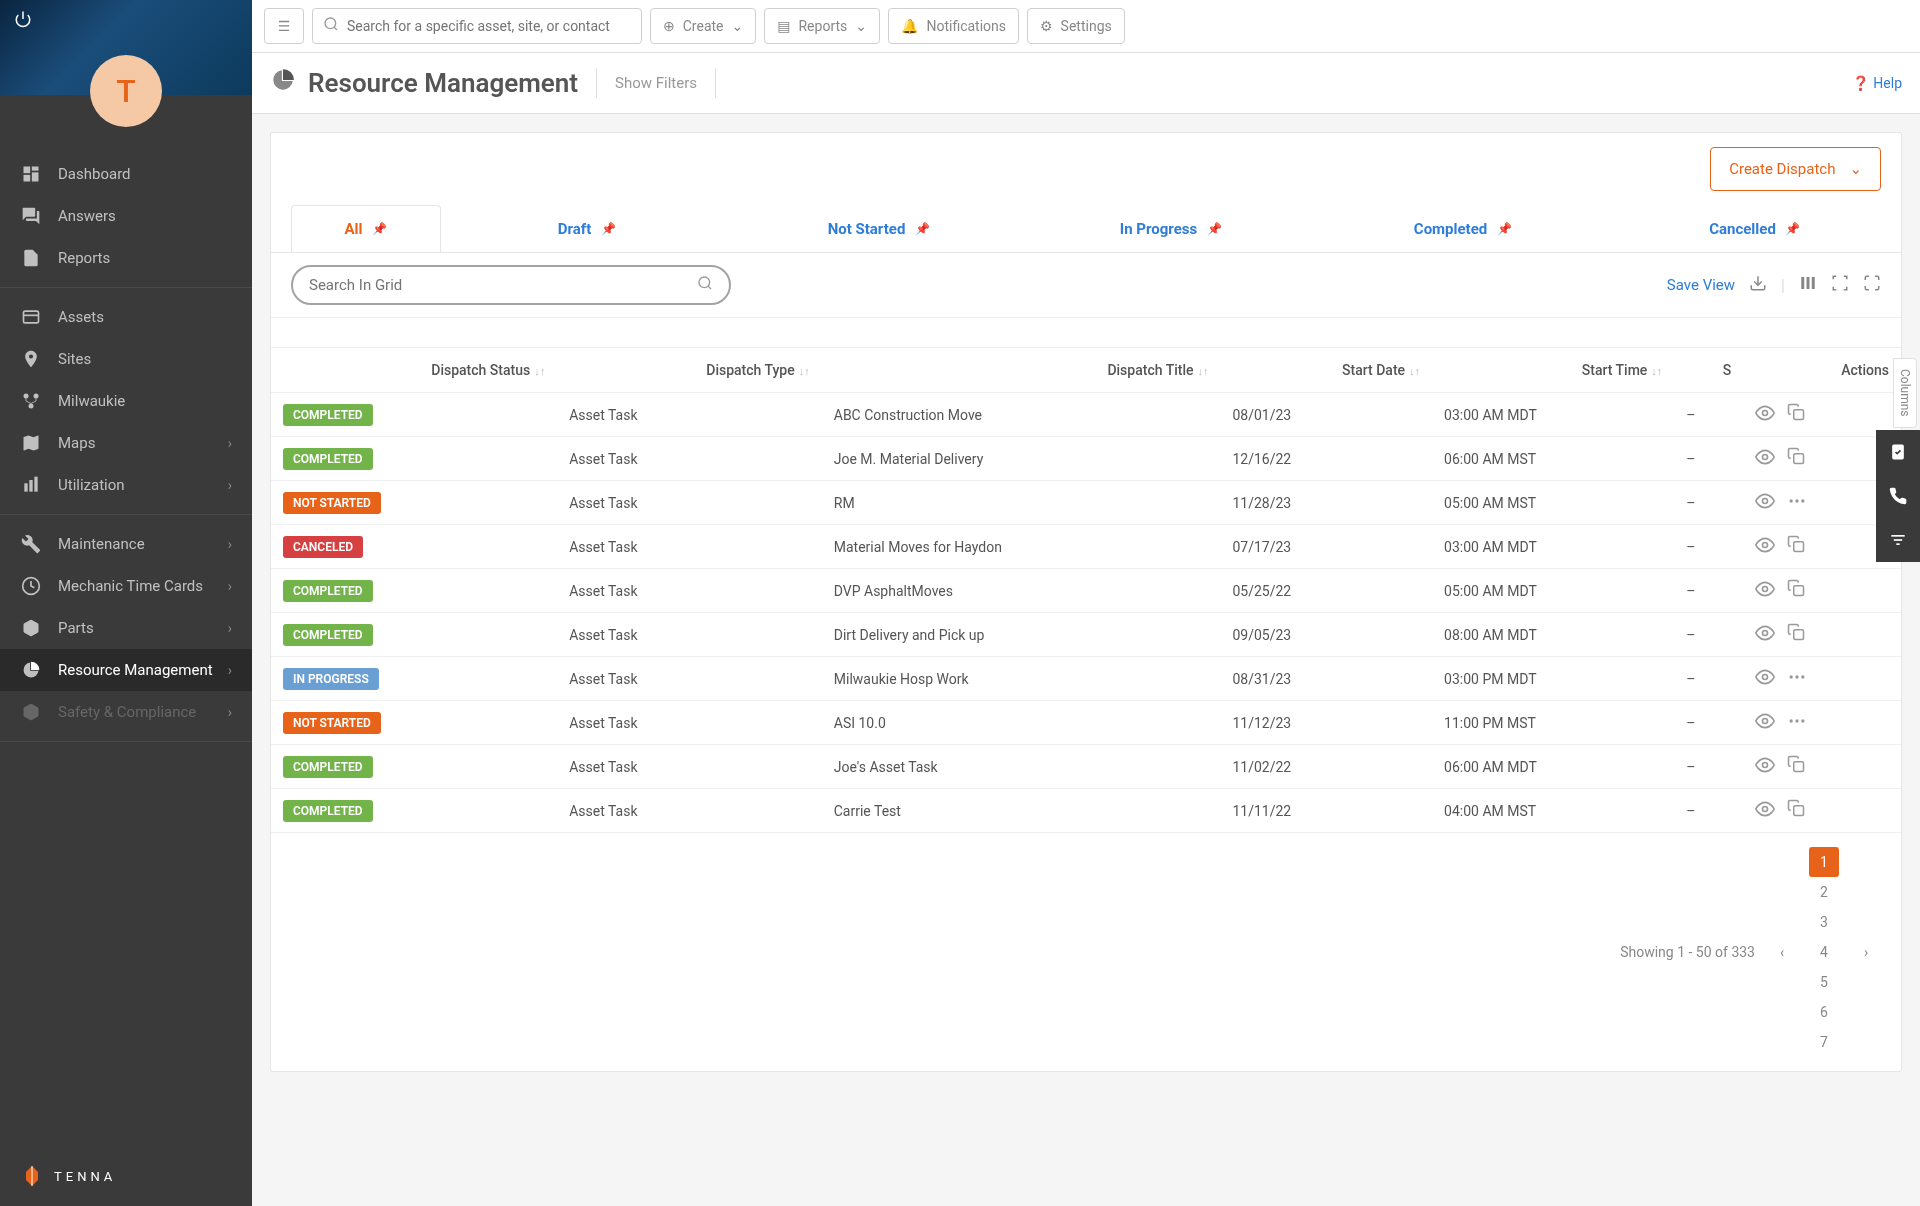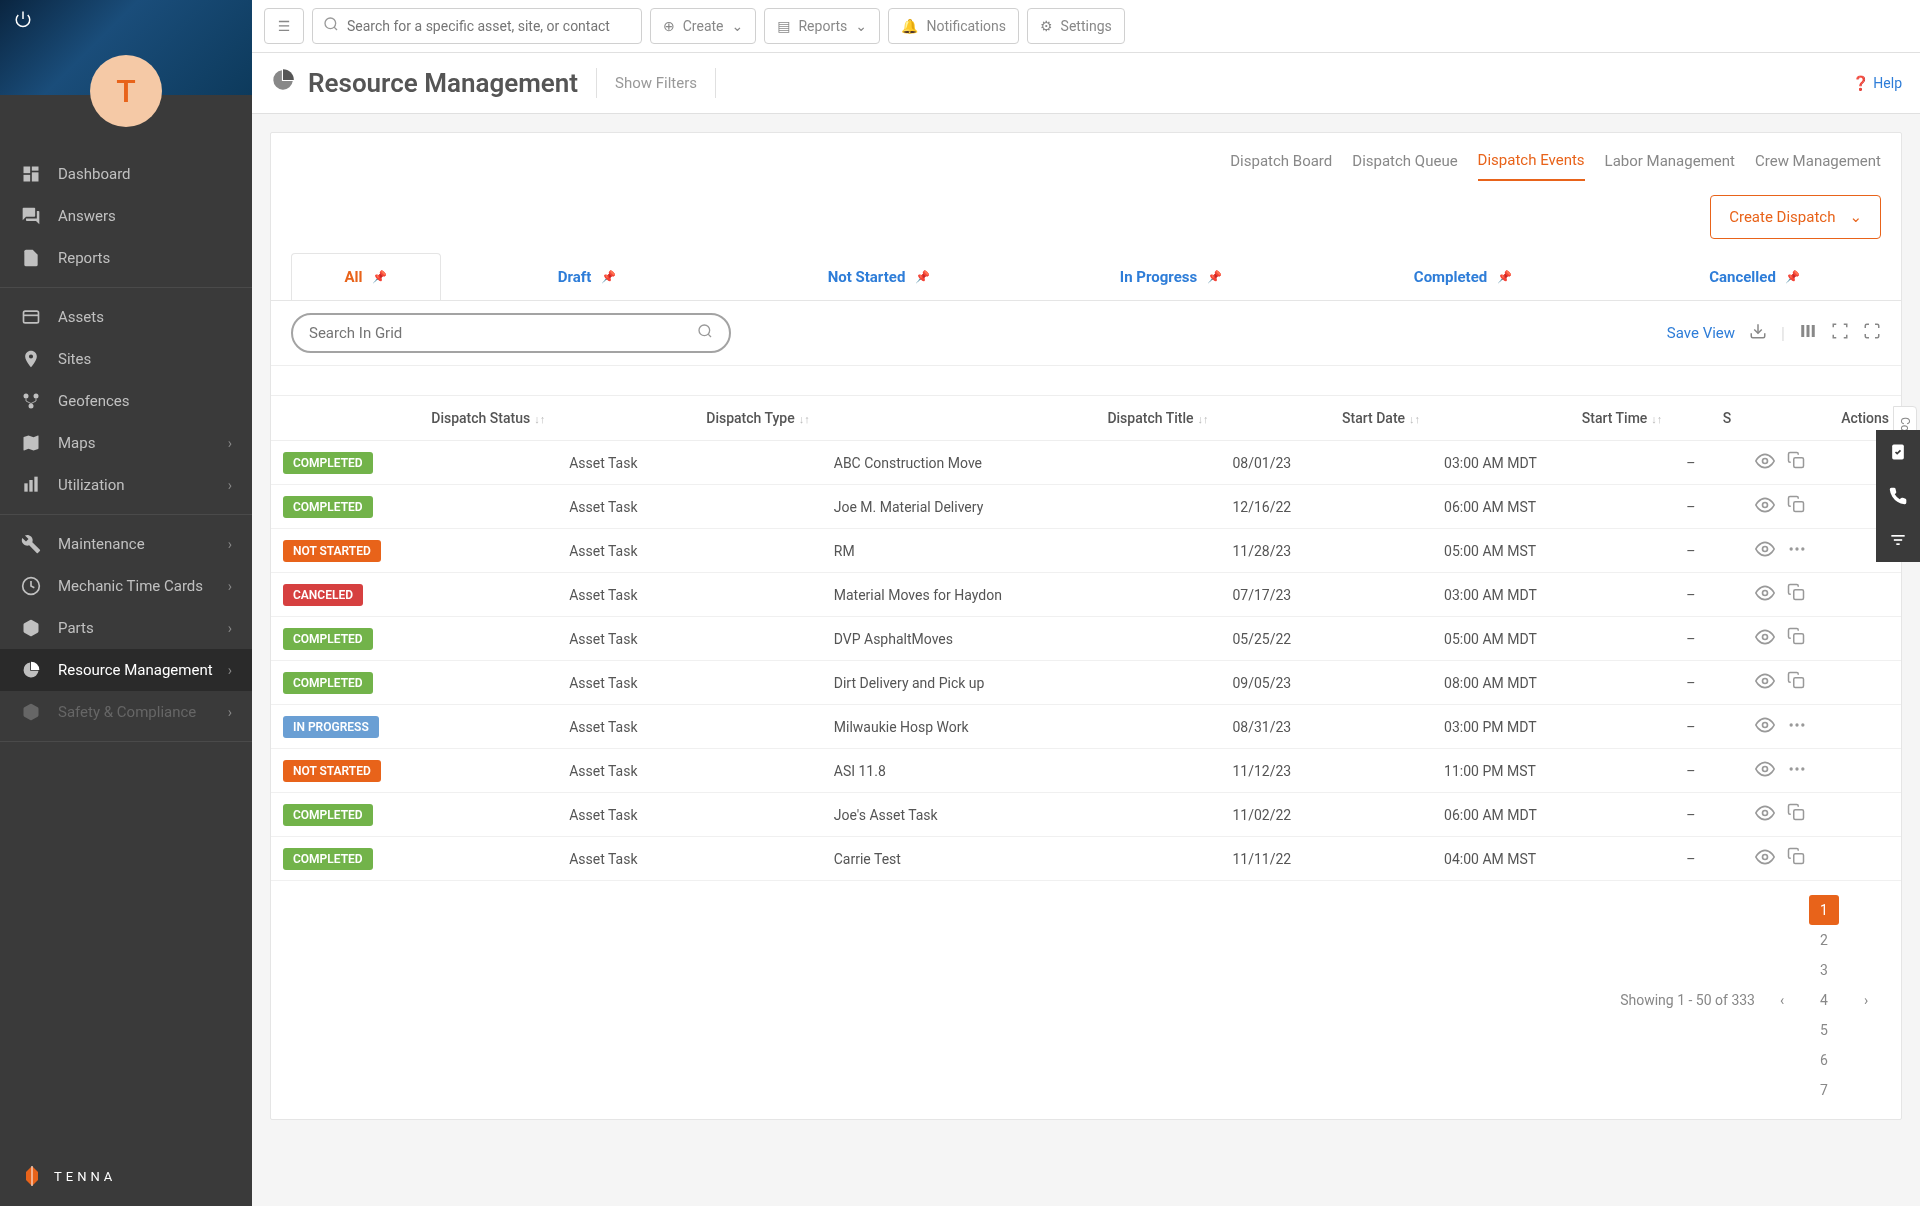--- a/index.html
+++ b/index.html
@@ -142,21 +142,21 @@
         </div>
         <div class="sidebar-item">
           <span class="icon">
             <svg width="20" height="20" viewBox="0 0 24 24" fill="currentColor">
               <circle cx="6" cy="6" r="3"></circle>
               <circle cx="18" cy="6" r="3"></circle>
               <circle cx="12" cy="18" r="3"></circle>
               <path d="M6 9v3l6 3 6-3V9" stroke="currentColor" fill="none"></path>
             </svg>
           </span>
-          <span>Geofences</span>
+          <span>Milwaukie</span>
         </div>
         <div class="sidebar-item">
           <span class="icon">
             <svg width="20" height="20" viewBox="0 0 24 24" fill="currentColor">
               <path d="M20.5 3l-.16.03L15 5.1 9 3 3.36 4.9c-.21.07-.36.25-.36.48V20.5c0 .28.22.5.5.5l.16-.03L9 18.9l6 2.1 5.64-1.9c.21-.7.36-.25.36-.48V3.5c0-.28-.22-.5-.5-.5z"></path>
             </svg>
           </span>
           <span>Maps</span>
           <span class="chevron">›</span>
         </div>
@@ -275,27 +275,20 @@
     <span class="show-filters">Show Filters</span>
     <div class="divider-v"></div>
     <span class="help-link">
         <span>❓</span>
         <span>Help</span>
       </span>
   </div>
 
   <div class="content">
     <div class="card" style="position:relative;">
-      <div class="subtabs" id="subtabs">
-          <span class="subtab">Dispatch Board</span>
-          <span class="subtab">Dispatch Queue</span>
-          <span class="subtab active">Dispatch Events</span>
-          <span class="subtab">Labor Management</span>
-          <span class="subtab">Crew Management</span>
-        </div>
       <div class="dispatch-bar">
         <button class="create-dispatch">
           <span>Create Dispatch</span>
           <span>⌄</span>
         </button>
       </div>
       <div class="status-tabs" id="status-tabs">
           <div class="status-tab all">
             <span>All</span>
             <span class="pin-icon">📌</span>
@@ -503,21 +496,21 @@
                         <circle cx="5" cy="12" r="2"></circle>
                         <circle cx="12" cy="12" r="2"></circle>
                         <circle cx="19" cy="12" r="2"></circle>
                       </svg></span>
                   </div>
                 </td>
               </tr>
               <tr>
                 <td><span class="status-badge status-notstarted">NOT STARTED</span></td>
                 <td>Asset Task</td>
-                <td>ASI 11.8</td>
+                <td>ASI 10.0</td>
                 <td>11/12/23</td>
                 <td>11:00 PM MST</td>
                 <td>–</td>
                 <td>
                   <div class="action-icons">
                     <span class="action-icon"><svg width="20" height="20" viewBox="0 0 24 24" fill="none" stroke="currentColor" stroke-width="2">
                         <path d="M1 12s4-8 11-8 11 8 11 8-4 8-11 8-11-8-11-8z"></path>
                         <circle cx="12" cy="12" r="3"></circle>
                       </svg></span>
                     <span class="action-icon"><svg width="20" height="20" viewBox="0 0 24 24" fill="currentColor">

